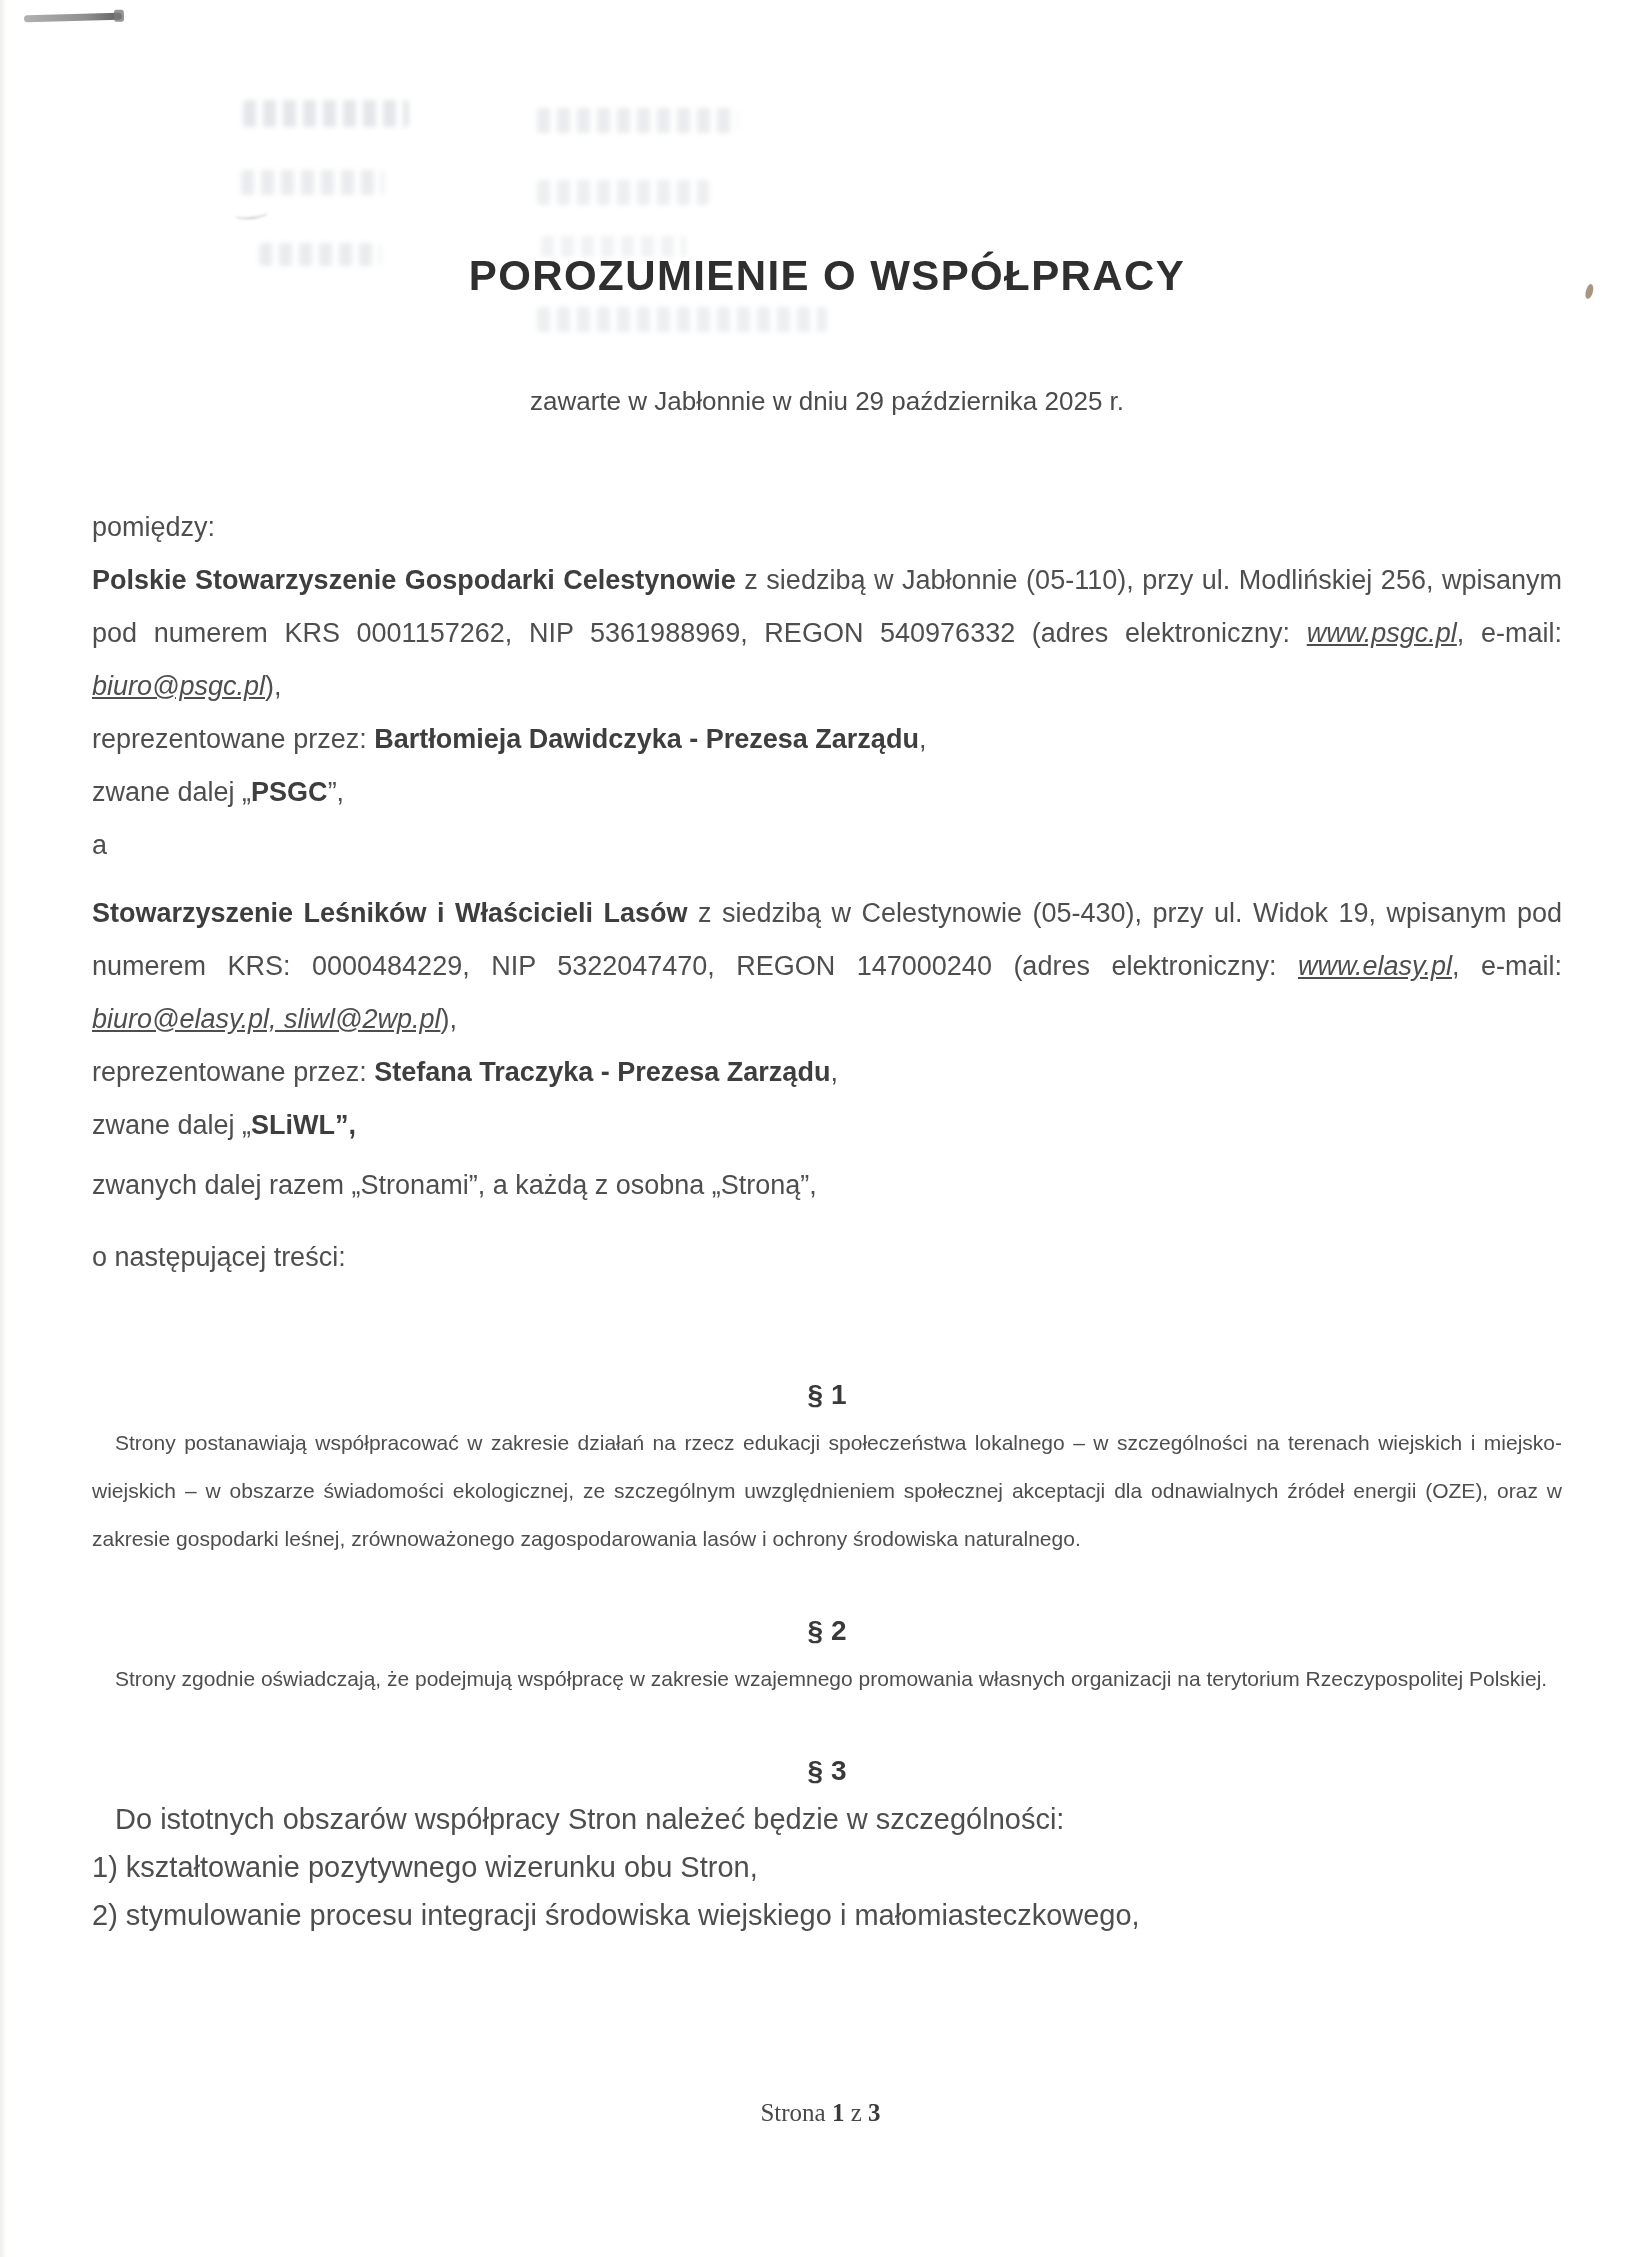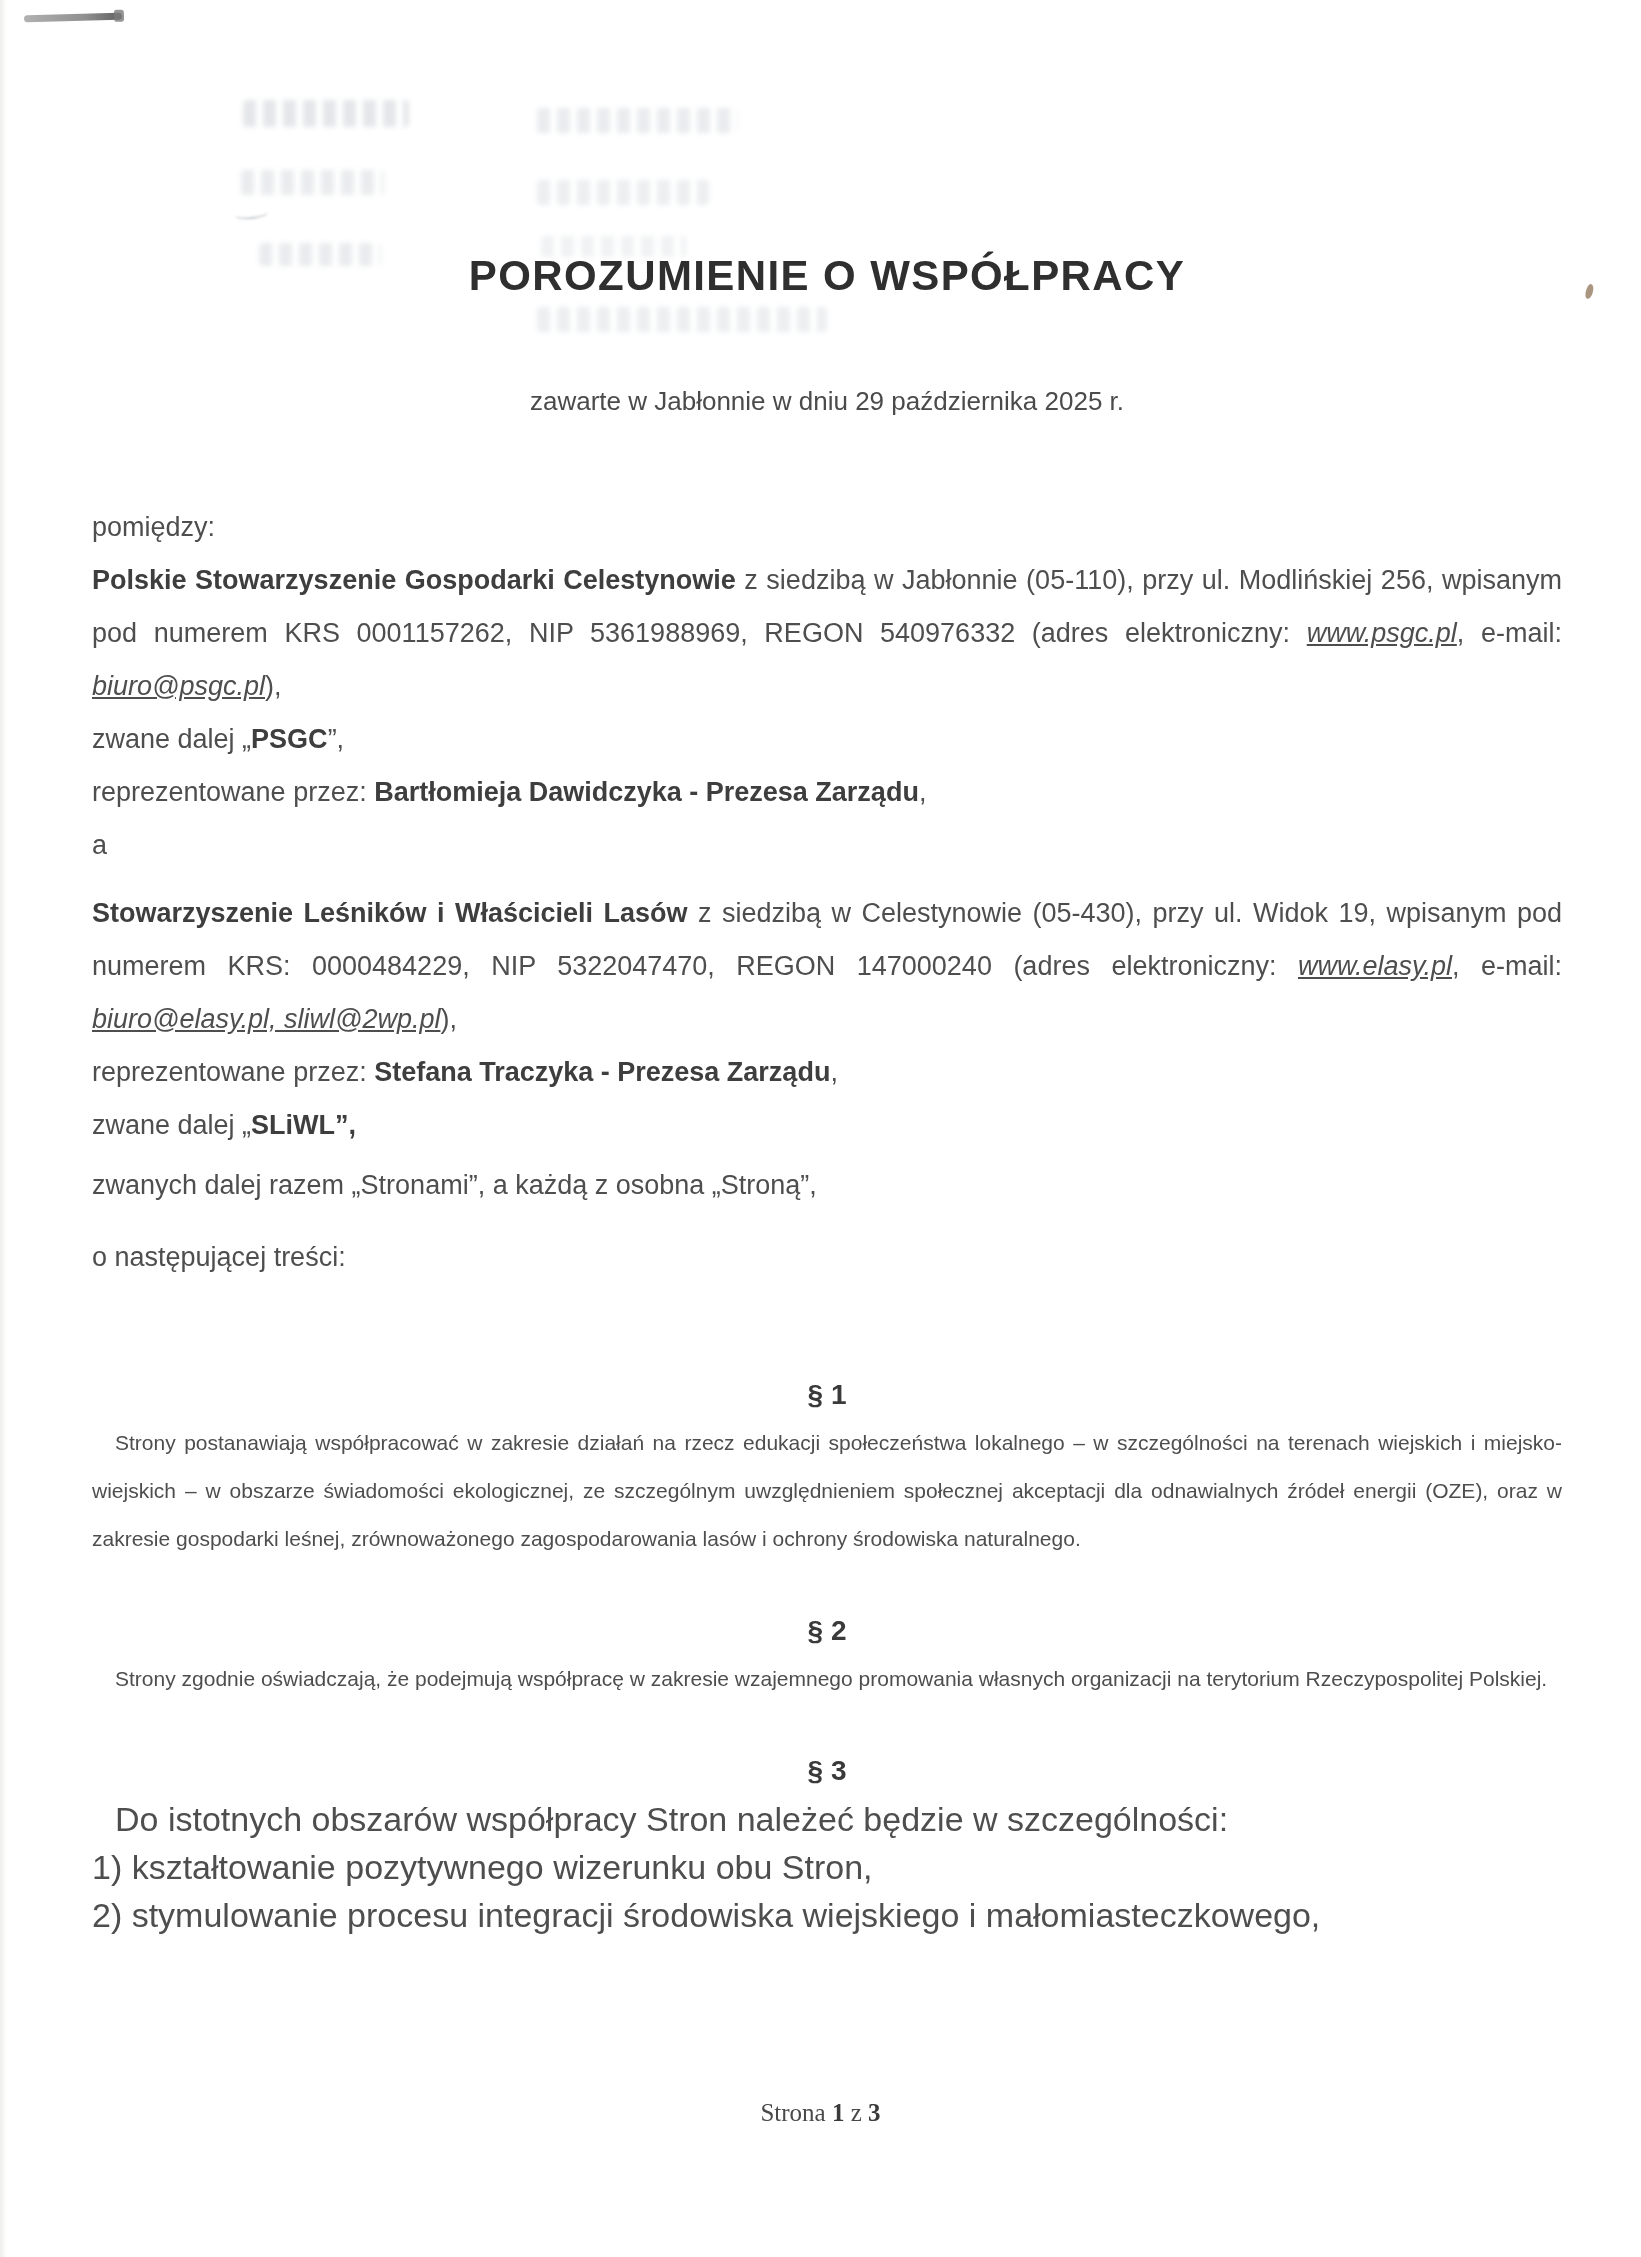--- a/index.html
+++ b/index.html
@@ -65,21 +65,21 @@
   .joint  { margin-top: 7.7px; }
   .intro  { margin-top: 19.3px; }
   .bold   { font-weight: bold; color: #3e3e3e; }
   .ital   { font-style: italic; text-decoration: underline; }
   .sec {
     margin: 87px 79px 0 92px; text-align: center;
     font-size: 28px; font-weight: bold; line-height: 48px; color: #3a3a3a;
   }
   .sec.tight { margin-top: 44px; }
   .spara { margin: 0 79px 0 92px; font-size: 21px; line-height: 48px; text-align: justify; text-indent: 23px; }
-  .sline { margin: 0 79px 0 92px; font-size: 34px; line-height: 48px; }
+  .sline { margin: 0 79px 0 92px; font-size: 29px; line-height: 48px; }
   .s3intro { text-indent: 23px; }
 
   .footer {
     position: absolute; top: 2099px; left: 0; width: 100%;
     text-align: center;
     font-family: "Liberation Serif", "DejaVu Serif", serif;
     font-size: 25px; color: #494949;
   }
   .footer .bold { color: #3a3a3a; }
 </style>
@@ -99,23 +99,23 @@
   <div class="squiggle"></div>
   <div class="speck"></div>
 
   <h1 class="title">POROZUMIENIE O WSPÓŁPRACY</h1>
   <p class="subtitle">zawarte w Jabłonnie w dniu 29 października 2025 r.</p>
 
   <p class="line between">pomiędzy:</p>
 
   <p class="para"><span class="bold">Polskie Stowarzyszenie Gospodarki Celestynowie</span><span> z siedzibą w Jabłonnie (05-110), przy ul. Modlińskiej 256, wpisanym pod numerem KRS 0001157262, NIP 5361988969, REGON 540976332 (adres elektroniczny: </span><span class="ital">www.psgc.pl</span><span>, e-mail: </span><span class="ital">biuro@psgc.pl</span><span>),</span></p>
 
+  <p class="line"><span>reprezentowane przez: </span><span class="bold">Bartłomieja Dawidczyka - Prezesa Zarządu</span><span>,</span></p>
+
   <p class="line"><span>zwane dalej „</span><span class="bold">PSGC</span><span>”,</span></p>
-
-  <p class="line"><span>reprezentowane przez: </span><span class="bold">Bartłomieja Dawidczyka - Prezesa Zarządu</span><span>,</span></p>
 
   <p class="line">a</p>
 
   <p class="para party2"><span class="bold">Stowarzyszenie Leśników i Właścicieli Lasów</span><span> z siedzibą w Celestynowie (05-430), przy ul. Widok 19, wpisanym pod numerem KRS: 0000484229, NIP 5322047470, REGON 147000240 (adres elektroniczny: </span><span class="ital">www.elasy.pl</span><span>, e-mail: </span><span class="ital">biuro@elasy.pl, sliwl@2wp.pl</span><span>),</span></p>
 
   <p class="line"><span>reprezentowane przez: </span><span class="bold">Stefana Traczyka - Prezesa Zarządu</span><span>,</span></p>
 
   <p class="line"><span>zwane dalej „</span><span class="bold">SLiWL</span><span class="bold">”,</span></p>
 
   <p class="line joint">zwanych dalej razem „Stronami”, a każdą z osobna „Stroną”,</p>

